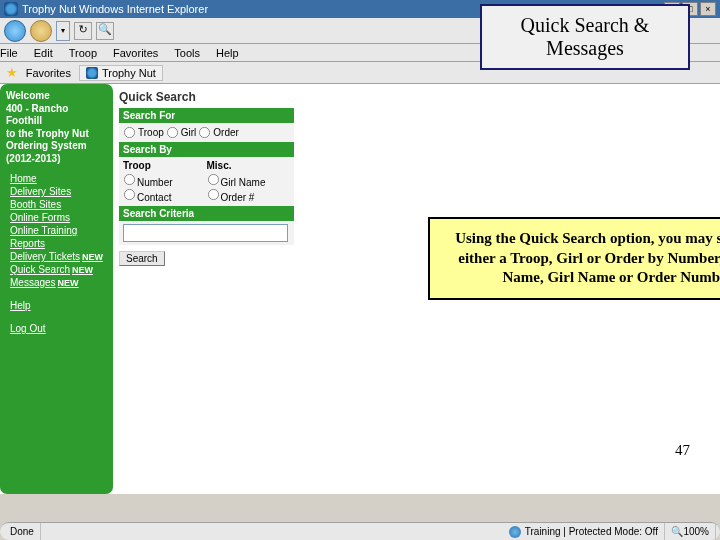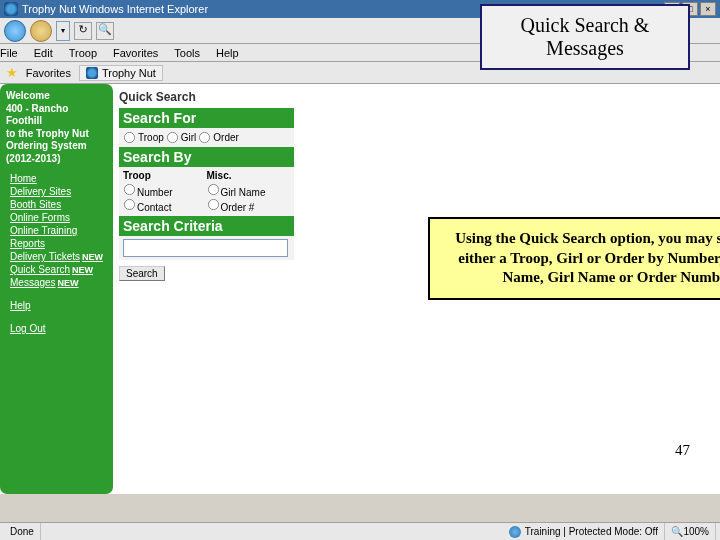--- a/index.html
+++ b/index.html
@@ -30,35 +30,35 @@
 .content { display: flex; height: 410px; background: #fff; }
 
 .sidebar { width: 113px; background: #2d9b2d; color: #fff; font-size: 10px; padding: 6px 6px; border-radius: 7px; }
 .sidebar .welcome { font-weight: bold; line-height: 1.25; margin-bottom: 8px; }
 .sidebar a { display: block; color: #fff; text-decoration: underline; margin: 2px 4px; font-size: 10px; cursor: pointer; }
 .sidebar .new-tag { color: #fff; font-weight: bold; font-size: 9px; margin-left: 2px; }
 
 .main { flex: 1; background: #fff; position: relative; padding: 6px; }
 .qs-title { font-weight: bold; font-size: 12px; margin-bottom: 4px; color: #333; }
 .qs-panel { width: 175px; }
-.qs-head { background: #2d9b2d; color: #fff; font-size: 14px; font-weight: bold; padding: 2px 4px; }
+.qs-head { background: #2d9b2d; color: #fff; font-size: 10px; font-weight: bold; padding: 2px 4px; }
 .qs-body { background: #f2f2f2; padding: 3px 4px; font-size: 10px; }
 .qs-row { display: flex; gap: 2px; align-items: center; }
 .qs-row label { display: flex; align-items: center; gap: 1px; font-size: 10px; }
 .qs-cols { display: flex; }
 .qs-col { flex: 1; }
 .qs-col-h { font-weight: bold; font-size: 10px; margin-bottom: 2px; }
 .qs-input { width: 165px; height: 18px; border: 1px solid #7f9db9; background: #fff; }
 .qs-btn { margin-top: 6px; font-size: 10px; padding: 1px 6px; border: 1px outset #ccc; background: #e8e8e8; }
 
 .overlay-title { position: absolute; top: 4px; left: 480px; width: 210px; background: #f0f0f0; border: 2px solid #1a1a6a; text-align: center; font-family: "Times New Roman", serif; font-size: 20px; padding: 8px 4px; z-index: 10; }
 .overlay-box { position: absolute; top: 133px; left: 315px; width: 380px; background: #ffff99; border: 2px solid #000; text-align: center; font-family: "Times New Roman", serif; font-size: 15px; font-weight: bold; padding: 10px 12px; z-index: 10; line-height: 1.3; }
 .slide-num { position: absolute; bottom: 35px; right: 30px; font-family: "Times New Roman", serif; font-size: 15px; }
 
-.statusbar { position: absolute; bottom: 0; left: 0; right: 0; height: 18px; background: #e8e8e8; border-top: 1px solid #a0a0a0; display: flex; align-items: center; font-size: 10px; padding: 0 4px; }
+.statusbar { position: absolute; bottom: 0; left: 0; right: 0; height: 18px; background: #e8e8e8; border-top: 1px solid #a0a0a0; display: flex; align-items: center; font-size: 10px; padding: 0 4px; border-radius: 9px; }
 .statusbar .cell { border-right: 1px solid #c0c0c0; height: 100%; display: flex; align-items: center; padding: 0 6px; }
 .statusbar .globe { width: 12px; height: 12px; background: radial-gradient(circle,#6fb8e8,#2a70b0); border-radius: 6px; margin-right: 4px; }
 .statusbar .spacer { flex: 1; }
 
 input[type=radio] { margin: 0 1px 0 0; transform: scale(0.85); }
 </style>
 </head>
 <body>
 
 <div class="titlebar">

